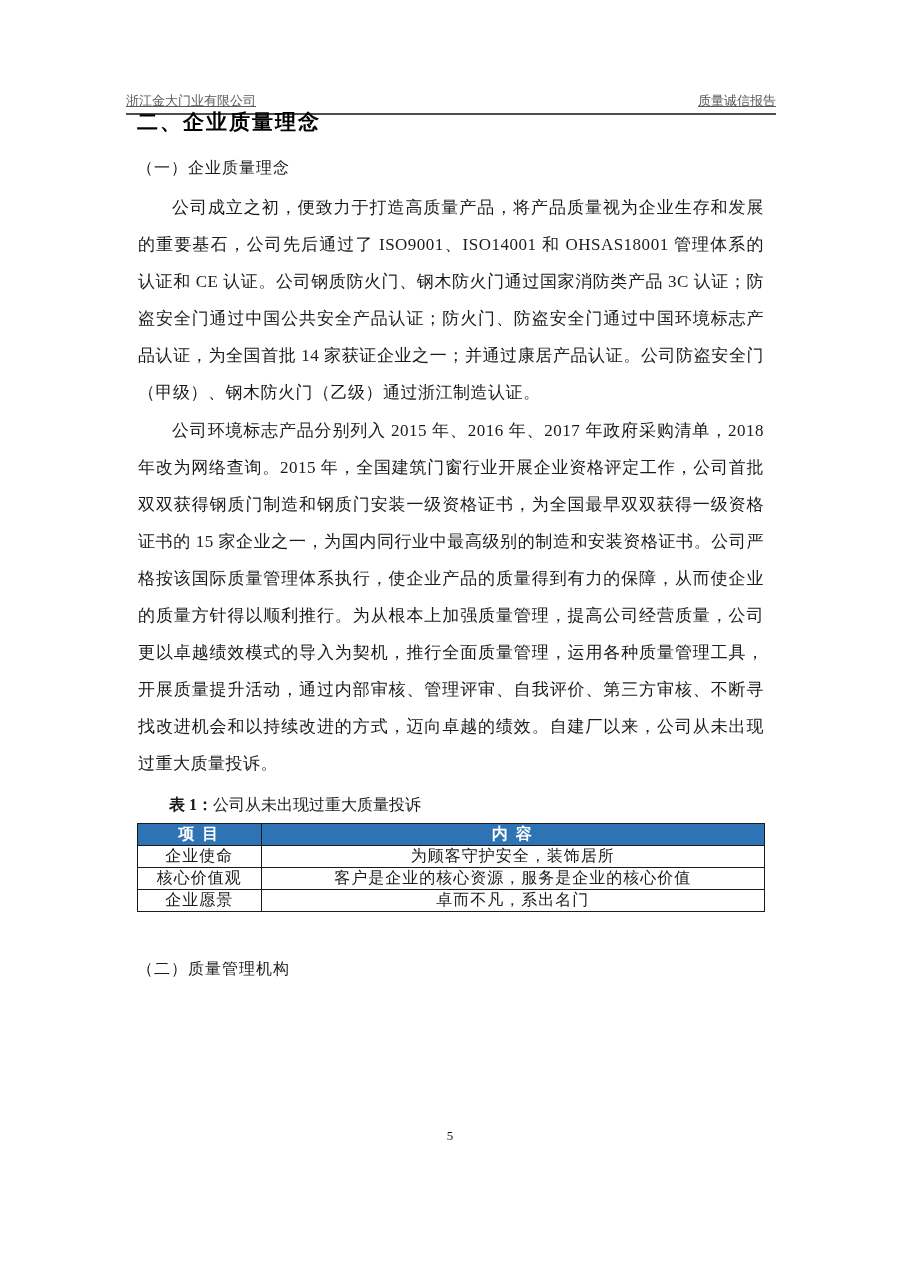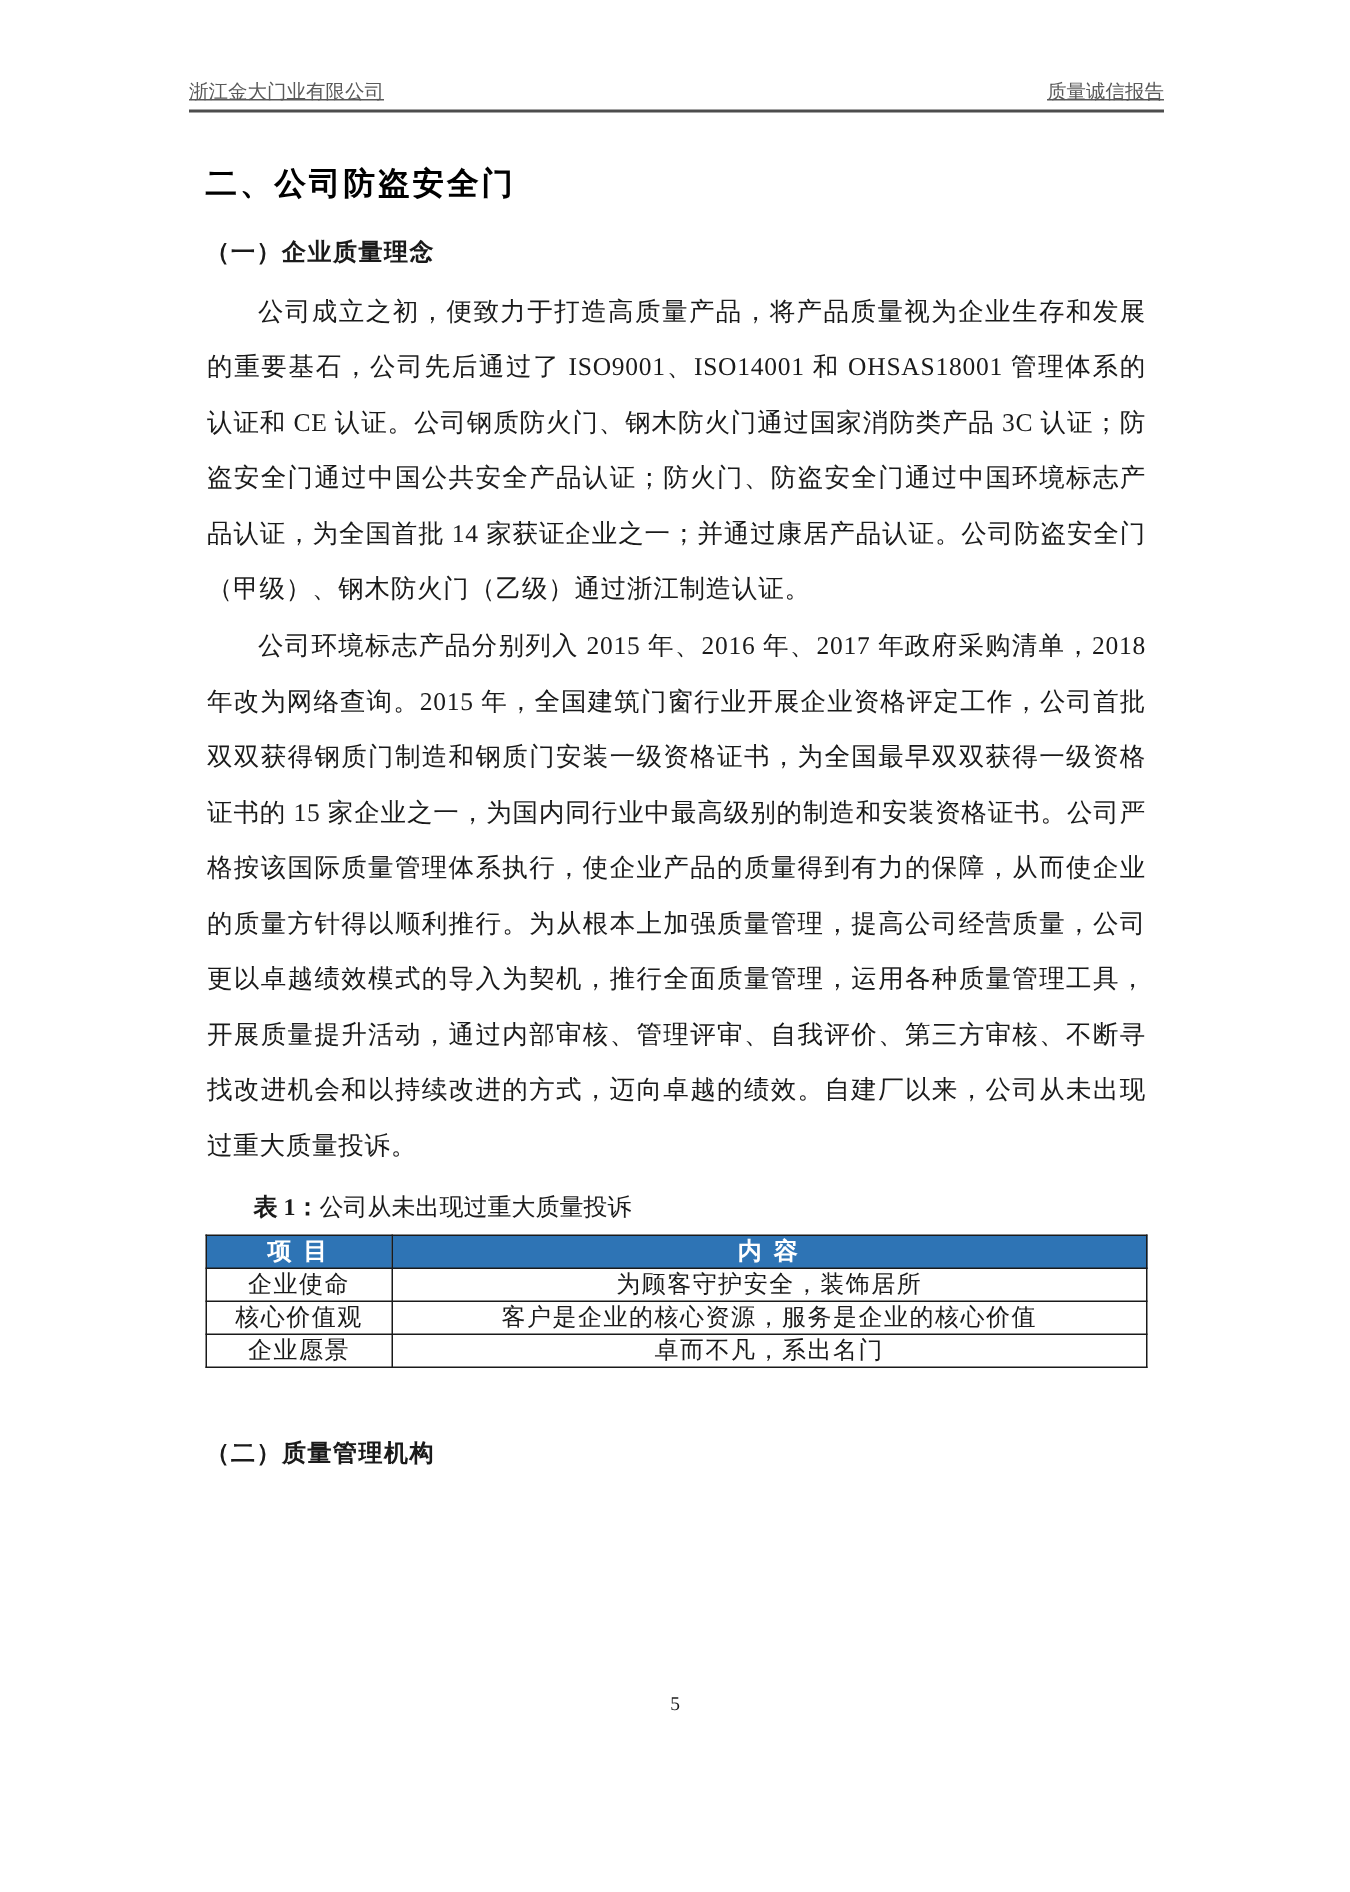--- a/index.html
+++ b/index.html
@@ -20,39 +20,39 @@
     left: 126px;
     right: 124px;
     display: flex;
     justify-content: space-between;
     align-items: flex-end;
     font-size: 13px;
     color: #595959;
     border-bottom: 2px solid #4d4d4d;
     padding-bottom: 3px;
   }
-  .running-header span { text-decoration: underline; }
+  .running-header span { text-decoration: underline; margin-top: 40px; }
   
   .content {
     position: absolute;
     top: 108px;
     left: 137px;
     width: 628px;
   }
   .doc-title {
     margin: 0 0 22px 0;
     font-size: 21px;
     font-weight: bold;
     letter-spacing: 2px;
     color: #000000;
   }
   .sub-heading {
     margin: 0 0 10px 0;
     font-size: 16px;
-    font-weight: bold;
+    font-weight: normal;
     letter-spacing: 1px;
   }
   .body-para {
     margin: 1px;
     font-size: 17px;
     line-height: 37px;
     text-align: justify;
     text-indent: 2em;
     letter-spacing: 0.5px;
   }
@@ -99,21 +99,21 @@
 
 <div class="page">
 
   <div class="running-header">
     <span>浙江金大门业有限公司</span>
     <span>质量诚信报告</span>
   </div>
 
   <div class="content">
 
-    <h1 class="doc-title">二、公司防盗安全门</h1>
+    <h1 class="doc-title">二、企业质量理念</h1>
 
     <h2 class="sub-heading">（一）企业质量理念</h2>
 
     <p class="body-para">公司成立之初，便致力于打造高质量产品，将产品质量视为企业生存和发展的重要基石，公司先后通过了 ISO9001、ISO14001 和 OHSAS18001 管理体系的认证和 CE 认证。公司钢质防火门、钢木防火门通过国家消防类产品 3C 认证；防盗安全门通过中国公共安全产品认证；防火门、防盗安全门通过中国环境标志产品认证，为全国首批 14 家获证企业之一；并通过康居产品认证。公司防盗安全门（甲级）、钢木防火门（乙级）通过浙江制造认证。</p>
 
     <p class="body-para">公司环境标志产品分别列入 2015 年、2016 年、2017 年政府采购清单，2018 年改为网络查询。2015 年，全国建筑门窗行业开展企业资格评定工作，公司首批双双获得钢质门制造和钢质门安装一级资格证书，为全国最早双双获得一级资格证书的 15 家企业之一，为国内同行业中最高级别的制造和安装资格证书。公司严格按该国际质量管理体系执行，使企业产品的质量得到有力的保障，从而使企业的质量方针得以顺利推行。为从根本上加强质量管理，提高公司经营质量，公司更以卓越绩效模式的导入为契机，推行全面质量管理，运用各种质量管理工具，开展质量提升活动，通过内部审核、管理评审、自我评价、第三方审核、不断寻找改进机会和以持续改进的方式，迈向卓越的绩效。自建厂以来，公司从未出现过重大质量投诉。</p>
 
     <p class="table-caption"><span class="caption-label">表 1：</span><span>公司从未出现过重大质量投诉</span></p>
 
     <table class="culture-table">

